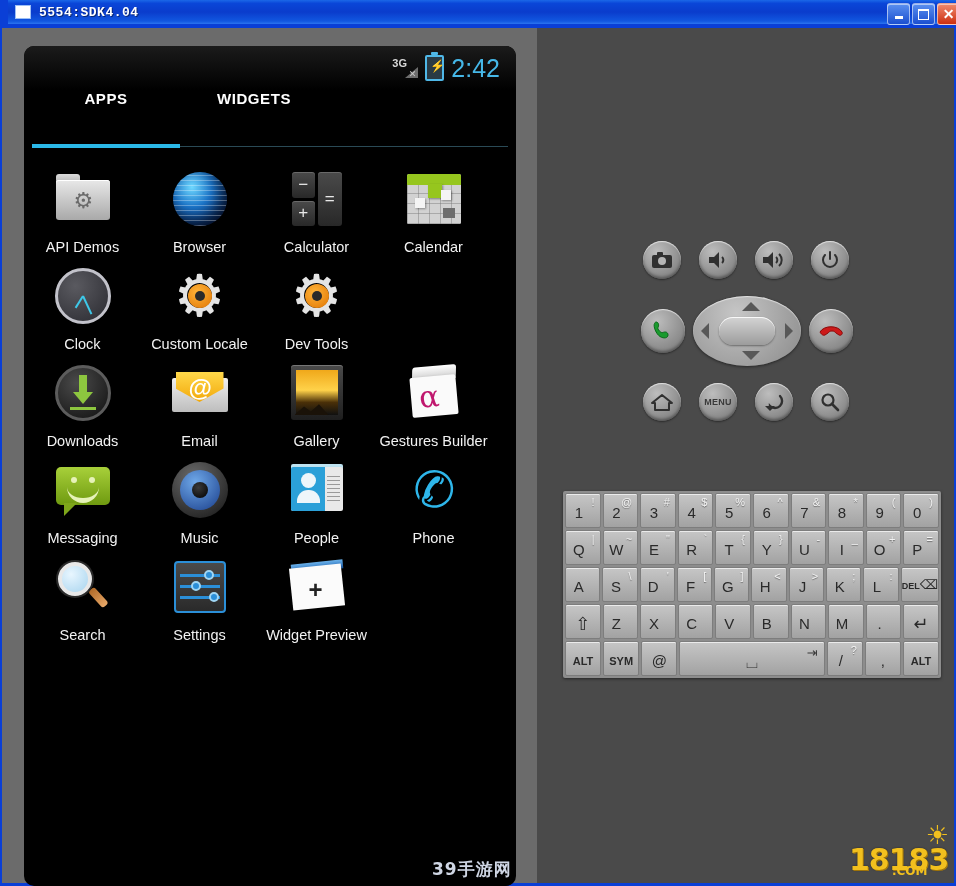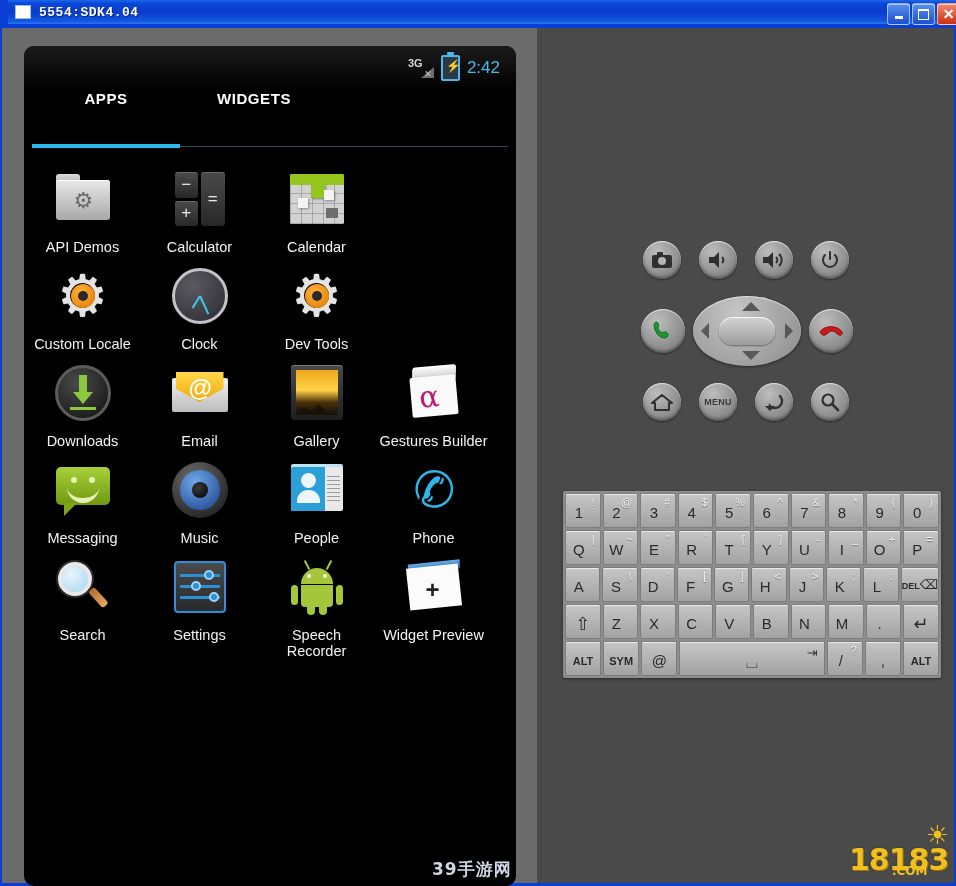--- a/index.html
+++ b/index.html
@@ -73,21 +73,21 @@
     position:relative;width:15px;height:22px;border:2px solid #4fb8e8;border-radius:2px;
     background:#2a3a44;
   }
   #battery:before{
     content:"";position:absolute;left:4px;top:-5px;width:7px;height:3px;background:#4fb8e8;
     border-radius:1px;
   }
   #bolt{
     position:absolute;left:3px;top:2px;color:#7fd8ff;font-size:12px;line-height:14px;
   }
-  #clock{color:#46b8e8;font-size:17px;font-weight:300;letter-spacing:0px;}
+  #clock{color:#46b8e8;font-size:25px;font-weight:300;letter-spacing:0px;}
 
   
   #tabs{position:relative;height:58px;}
   .tab{
     position:absolute;top:0;height:54px;display:flex;align-items:flex-start;justify-content:center;
     color:#fff;font-size:15px;font-weight:bold;letter-spacing:.6px;
   }
   #tab-apps{left:8px;width:148px;}
   #tab-widgets{left:156px;width:148px;}
   #tab-underline{position:absolute;left:8px;top:54px;width:148px;height:4px;background:#2bb8e8;}
@@ -383,20 +383,26 @@
           <div class="app">
             <div class="icon-box">
               <div class="ic-folder-tab"></div>
                 <div class="ic-folder"></div>
               <div class="ic-gear-sm">⚙</div>
             </div>
             <div class="app-label">API Demos</div>
           </div>
           <div class="app">
             <div class="icon-box">
+              <div class="ic-globe"></div>
+            </div>
+            <div class="app-label">Browser</div>
+          </div>
+          <div class="app">
+            <div class="icon-box">
               <div class="ic-calcwrap">
                 <div class="ic-calc-col">
                   <div class="ic-calc-key">−</div>
                   <div class="ic-calc-key">+</div>
                 </div>
                 <div class="ic-calc-col">
                   <div class="ic-calc-key tall">=</div>
                 </div>
               </div>
             </div>
@@ -413,34 +419,34 @@
               <div class="ic-cal-box"></div>
                 <div class="ic-cal-w2"></div>
             </div>
             <div class="app-label">Calendar</div>
           </div>
         </div>
 
         <div class="grid-row r2">
           <div class="app">
             <div class="icon-box">
-              <div class="ic-gear-big">⚙</div>
-                <div class="ic-gear-hub"></div>
-                <div class="ic-gear-hole"></div>
-            </div>
-            <div class="app-label">Custom Locale</div>
-          </div>
-          <div class="app">
-            <div class="icon-box">
               <div class="ic-clock">
                   <div class="ic-hand-h"></div>
                   <div class="ic-hand-m"></div>
                 </div>
             </div>
             <div class="app-label">Clock</div>
+          </div>
+          <div class="app">
+            <div class="icon-box">
+              <div class="ic-gear-big">⚙</div>
+                <div class="ic-gear-hub"></div>
+                <div class="ic-gear-hole"></div>
+            </div>
+            <div class="app-label">Custom Locale</div>
           </div>
           <div class="app">
             <div class="icon-box">
               <div class="ic-gear-big">⚙</div>
                 <div class="ic-gear-hub"></div>
                 <div class="ic-gear-hole"></div>
             </div>
             <div class="app-label">Dev Tools</div>
           </div>
         </div>
@@ -535,35 +541,20 @@
               <div class="ic-set-line" style="top:29px;"></div>
               <div class="ic-set-line" style="top:40px;"></div>
               <div class="ic-set-knob" style="left:35px;top:14px;"></div>
               <div class="ic-set-knob" style="left:22px;top:25px;"></div>
               <div class="ic-set-knob" style="left:40px;top:36px;"></div>
             </div>
             <div class="app-label">Settings</div>
           </div>
           <div class="app">
             <div class="icon-box">
-              <div class="ic-and-ant" style="left:20px;transform:rotate(-28deg);"></div>
-              <div class="ic-and-ant" style="left:42px;transform:rotate(28deg);"></div>
-              <div class="ic-and-head"></div>
-              <div class="ic-and-eye" style="left:21px;"></div>
-              <div class="ic-and-eye" style="left:37px;"></div>
-              <div class="ic-and-body"></div>
-              <div class="ic-and-arm" style="left:5px;"></div>
-              <div class="ic-and-arm" style="left:50px;"></div>
-              <div class="ic-and-leg" style="left:21px;"></div>
-              <div class="ic-and-leg" style="left:33px;"></div>
-            </div>
-            <div class="app-label">Speech Recorder</div>
-          </div>
-          <div class="app">
-            <div class="icon-box">
               <div class="ic-wp-bar"></div>
                 <div class="ic-wp-page"></div>
               <div class="ic-wp-plus">+</div>
             </div>
             <div class="app-label">Widget Preview</div>
           </div>
         </div>
 
       </div>
     </div>

